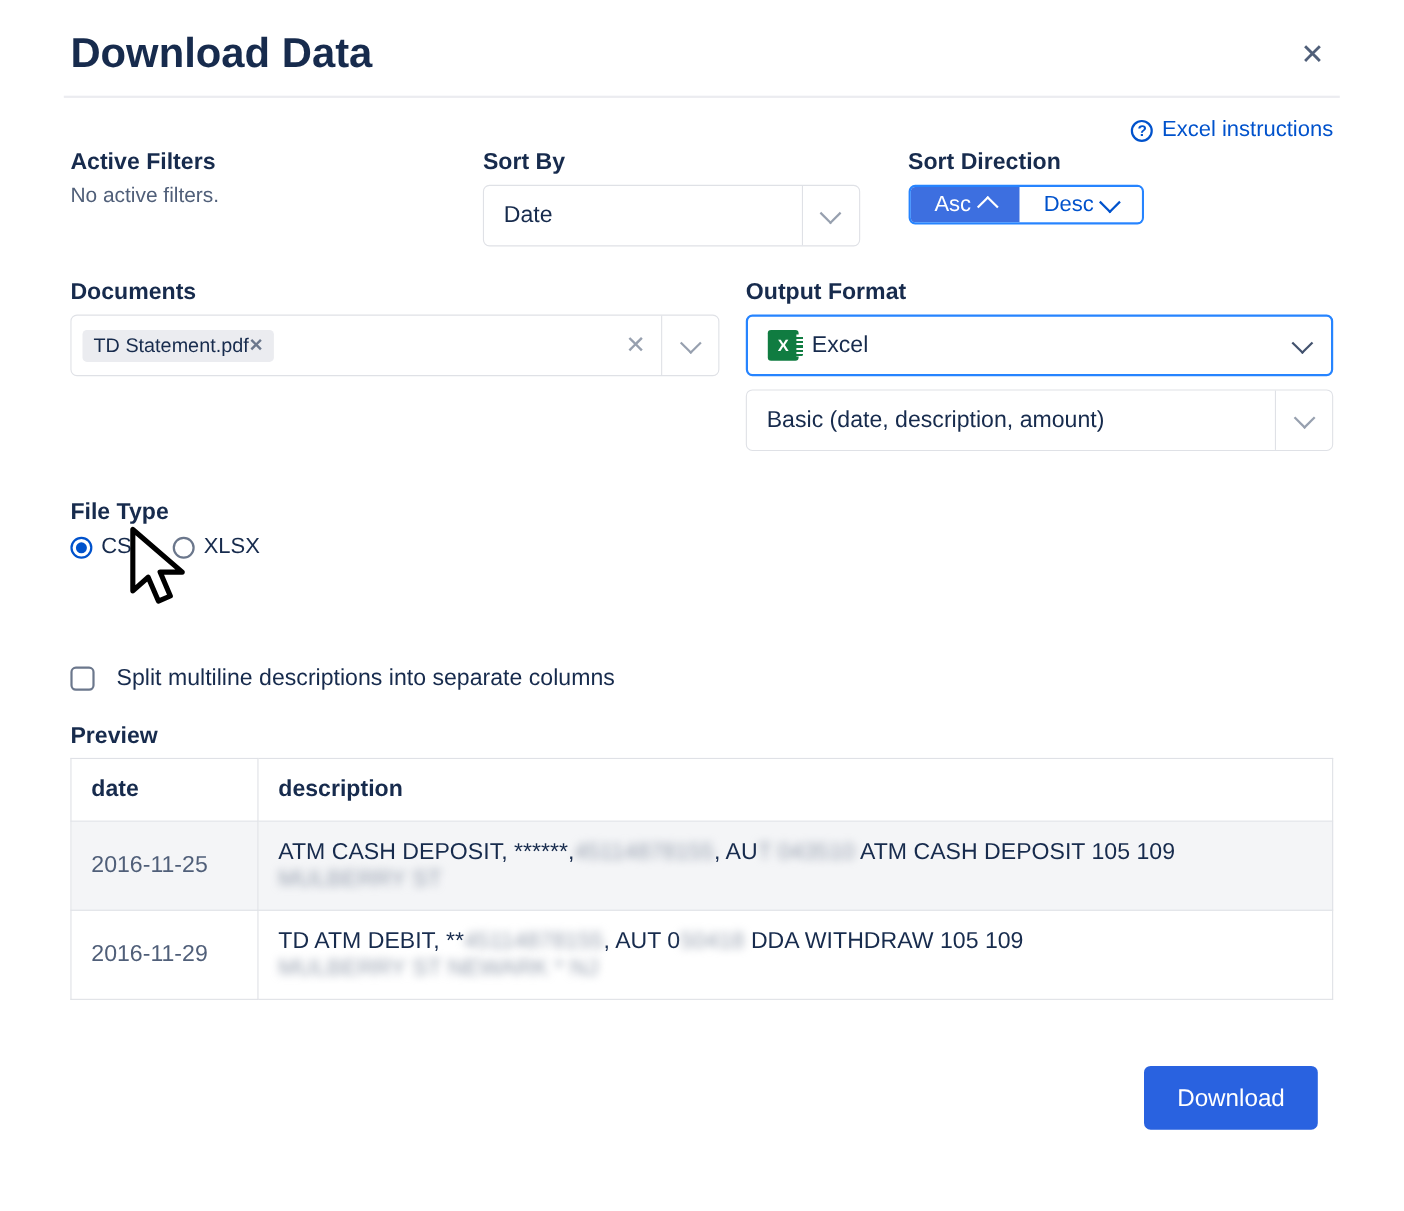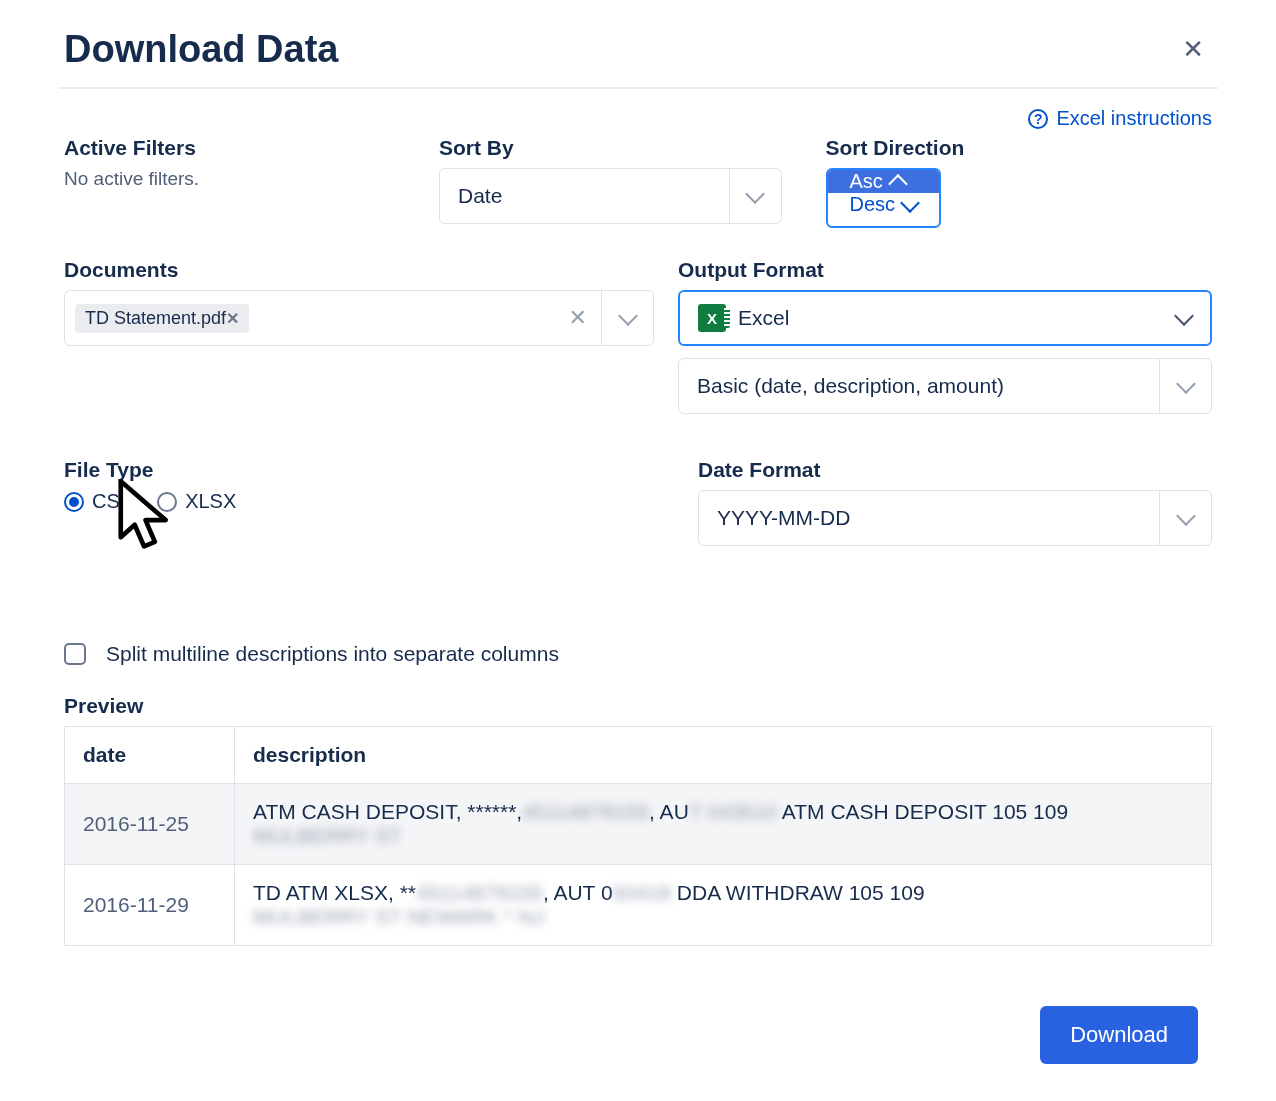--- a/index.html
+++ b/index.html
@@ -110,22 +110,21 @@
     margin-top: 4px;
   }
   .select.primary {
     border: 2px solid #2684FF;
   }
   .seg {
     display: inline-flex;
     border: 2px solid #2684FF;
     border-radius: 6px;
     overflow: hidden;
-    height: 60px;
-    flex-direction: column;
+    height: 36px;
   }
   .seg-btn {
     display: inline-flex;
     align-items: center;
     gap: 8px;
     padding: 0 22px;
     font-size: 20px;
     color: #0052CC;
     background: #fff;
     border: none;
@@ -405,29 +404,20 @@
         <span class="radio checked">
           <span class="dot"></span>
           <span>CSV</span>
         </span>
         <span class="radio">
           <span class="dot"></span>
           <span>XLSX</span>
         </span>
       </div>
     </div>
-    <div>
-      <div class="section-label">Date Format</div>
-      <div class="select">
-        <span>YYYY-MM-DD</span>
-        <span class="chev-box">
-            <span class="chev"></span>
-          </span>
-      </div>
-    </div>
   </div>
 
   <div class="adv">
     <div class="check-row">
       <span class="checkbox"></span>
       <span>Split multiline descriptions into separate columns</span>
     </div>
   </div>
 
   <div class="preview">
@@ -442,21 +432,21 @@
       <tbody>
         <tr>
           <td class="date-cell">2016-11-25</td>
           <td>
             <span>ATM CASH DEPOSIT, ******,</span><span class="blur">45114878155</span><span>, AU</span><span class="blur">T 043510</span><span> ATM CASH DEPOSIT 105 109 </span><span class="blur">MULBERRY ST</span>
           </td>
         </tr>
         <tr>
           <td class="date-cell">2016-11-29</td>
           <td>
-            <span>TD ATM XLSX, **</span><span class="blur">45114878155</span><span>, AUT 0</span><span class="blur">50418</span><span> DDA WITHDRAW 105 109 </span><span class="blur">MULBERRY ST NEWARK * NJ</span>
+            <span>TD ATM DEBIT, **</span><span class="blur">45114878155</span><span>, AUT 0</span><span class="blur">50418</span><span> DDA WITHDRAW 105 109 </span><span class="blur">MULBERRY ST NEWARK * NJ</span>
           </td>
         </tr>
       </tbody>
     </table>
   </div>
 
   <div class="footer">
     <button class="btn-primary">Download</button>
   </div>
 

